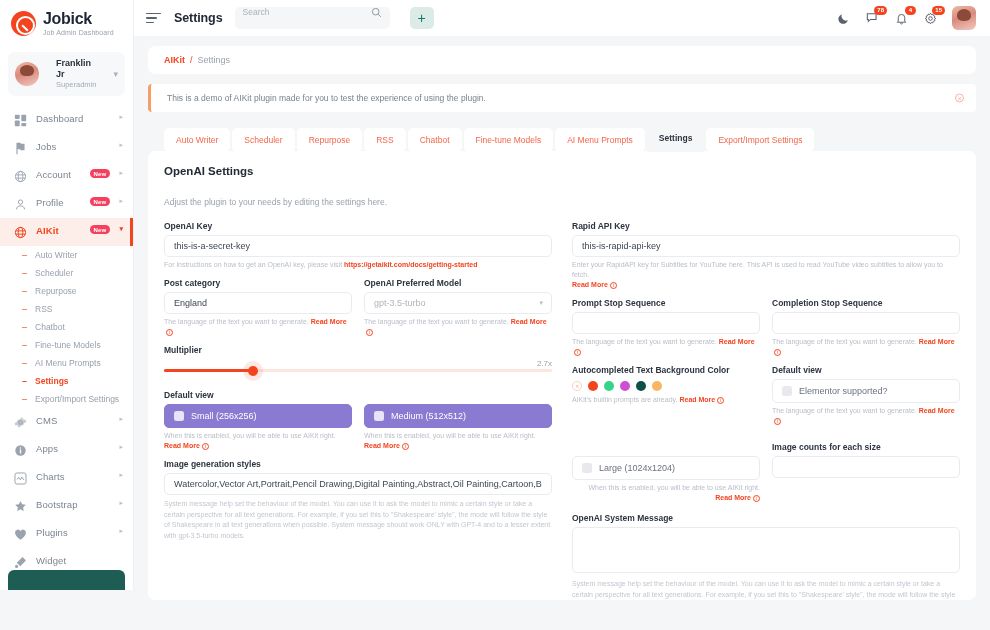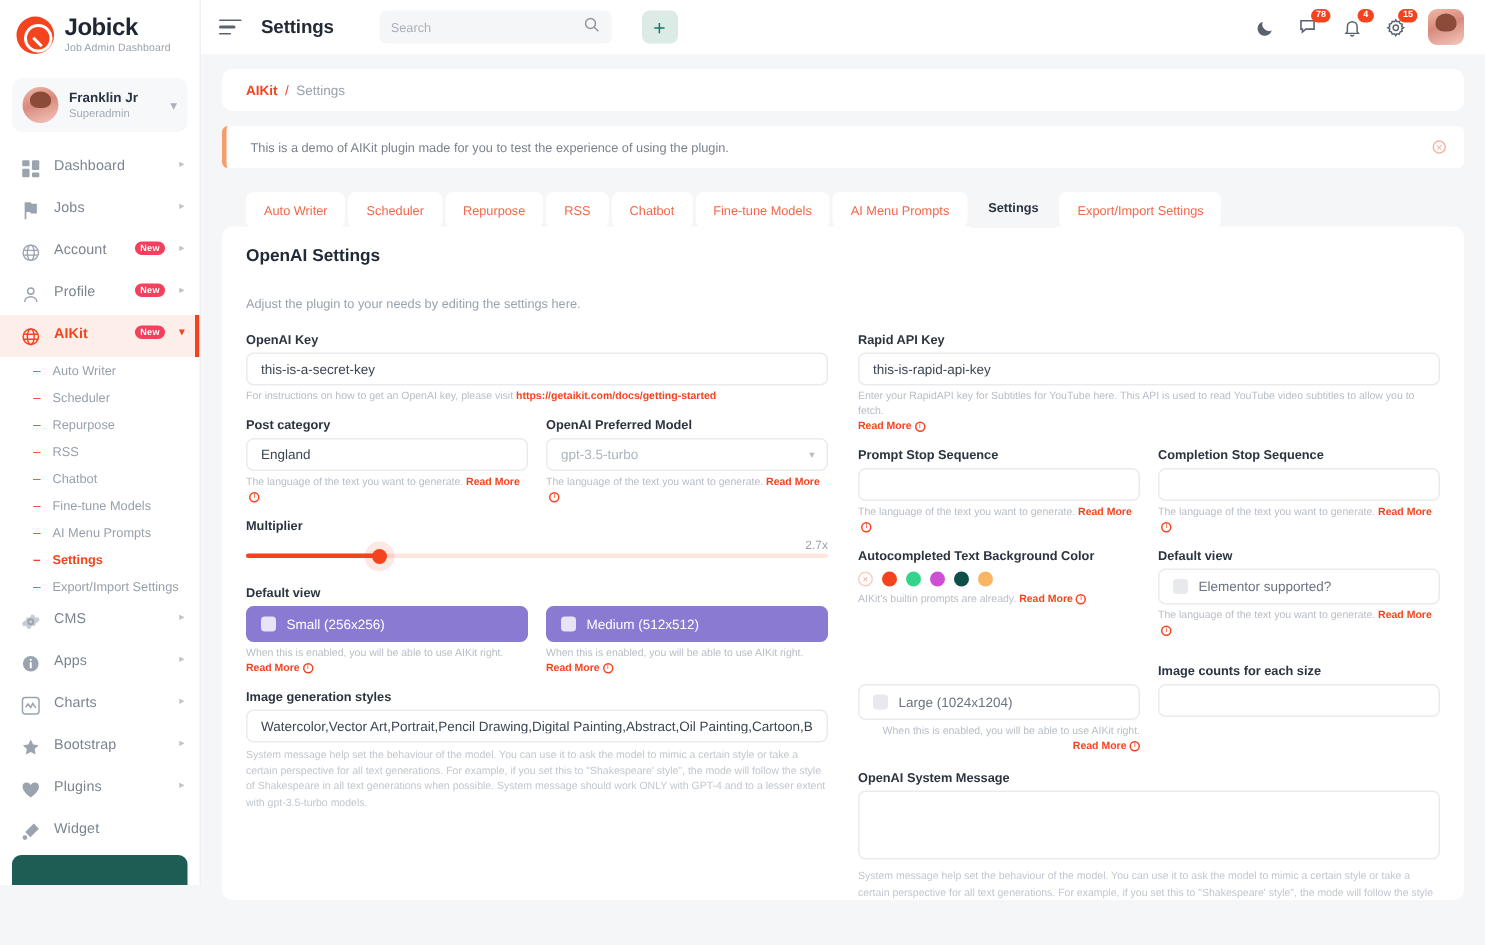--- a/index.html
+++ b/index.html
@@ -29,21 +29,21 @@
   }
   .brand-logo:after{
     content:""; position:absolute; left:10px; top:16px; width:8px;height:2px;
     background:#fff; transform:rotate(45deg);
   }
   .brand-text .bt-title { font-size:16px; font-weight:bold; color:#1f2633; letter-spacing:-.3px; line-height:16px;}
   .brand-text .bt-sub { font-size:7px; color:#9aa2ad; margin-top:2px; letter-spacing:.1px;}
 
   .user-card{
     margin:8px 8px 10px 8px; background:#f7f8fa; border-radius:7px;
-    display:flex; align-items:center; gap:7px; padding:6px 7px;
+    display:flex; align-items:center; gap:17px; padding:6px 7px;
   }
   .avatar-sm{
     width:24px;height:24px;border-radius:50%;flex:0 0 24px;
     background:linear-gradient(160deg,#f0b9a8 0%,#d98a7e 45%,#f3c9bd 100%);
     position:relative; overflow:hidden;
   }
   .avatar-sm:after{
     content:"";position:absolute;left:5px;top:3px;width:14px;height:11px;border-radius:50% 50% 40% 40%;
     background:#8c4a38;
   }
@@ -91,22 +91,22 @@
     height:36px;background:#fff;display:flex;align-items:center;gap:12px;padding:0 14px 0 12px;
     flex:0 0 36px;
   }
   .burger{width:16px;height:12px;display:flex;flex-direction:column;justify-content:center;gap:3px;cursor:pointer;}
   .burger i{display:block;height:1.6px;background:#5a636e;border-radius:2px;}
   .burger i:nth-child(1){width:15px;}
   .burger i:nth-child(2){width:11px;}
   .burger i:nth-child(3){width:8px;}
   .page-title{font-size:12.5px;font-weight:bold;color:#222a36;letter-spacing:-.1px;}
   .search-wrap{
-    margin-left:18px;width:155px;height:22px;background:#f5f6f8;border-radius:5px;
-    display:flex;align-items:center;padding:0 8px;
+    width:155px;height:22px;background:#f5f6f8;border-radius:5px;
+    display:flex;align-items:flex-start;padding:0 8px;
   }
   .search-wrap input{
     border:0;background:transparent;outline:none;flex:1;font-size:8.5px;color:#6b7280;
     font-family:"Liberation Sans",sans-serif;
   }
   .search-wrap input::placeholder{color:#a8afb8;}
   .plus-btn{
     width:24px;height:22px;background:#dcebe6;border-radius:5px;color:#16776a;
     display:flex;align-items:center;justify-content:center;font-size:14px;cursor:pointer;margin-left:8px;
   }

